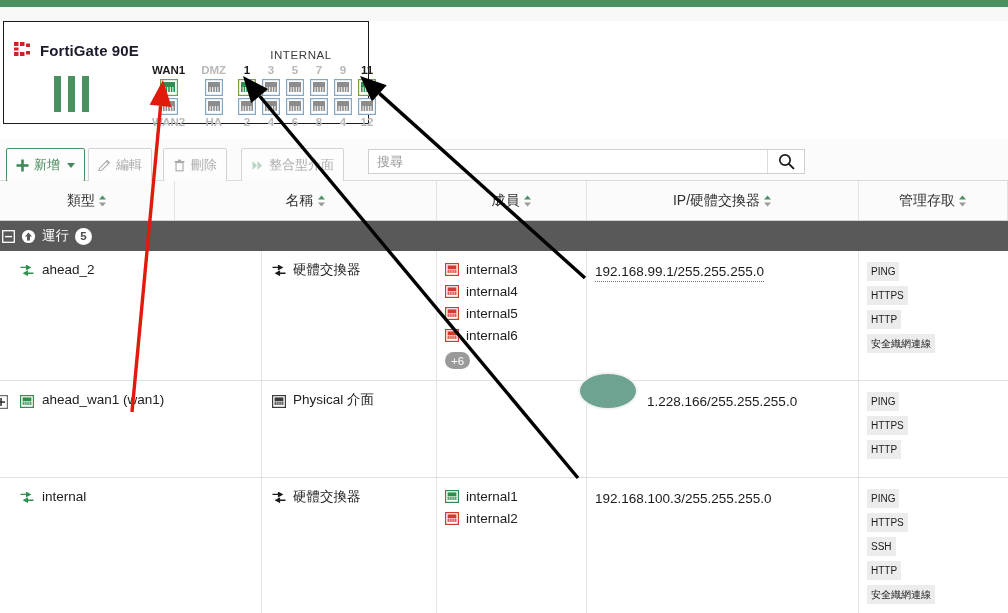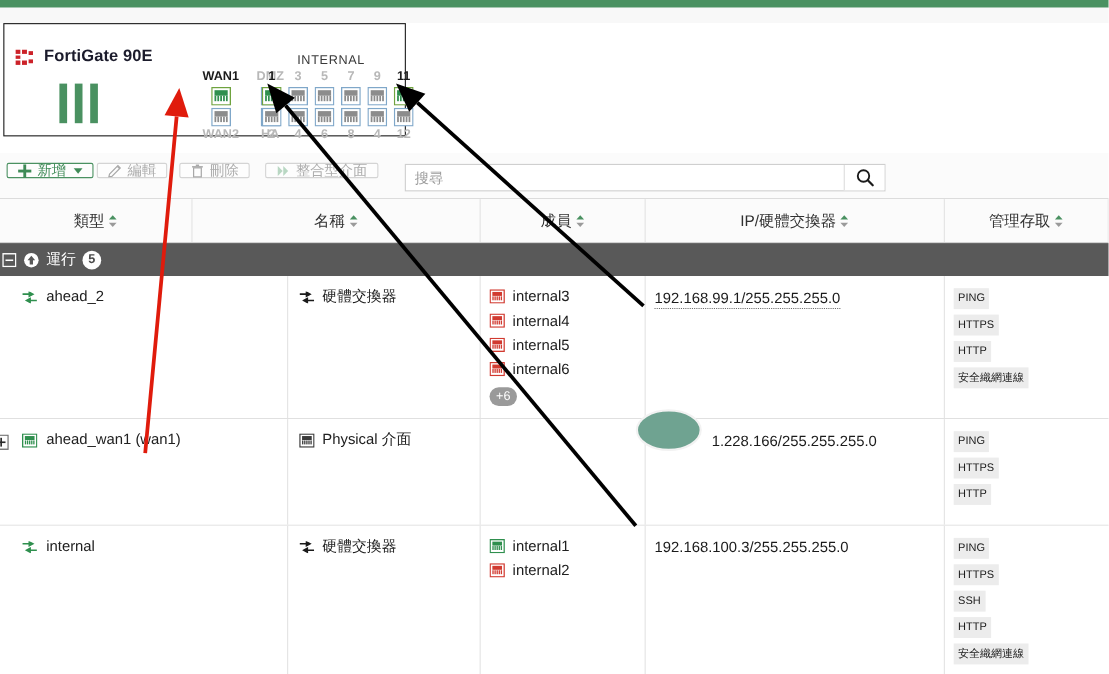--- a/index.html
+++ b/index.html
@@ -21,21 +21,21 @@
   }
 
   
   .device-panel {
     position: absolute; left: 3px; top: 21px;
     width: 366px; height: 103px;
     background: #ffffff;
     border: 1px solid #1a1a1a;
     box-sizing: border-box;
   }
-  .device-head { position:absolute; left:10px; top:20px; display:flex; align-items:flex-end; gap:8px;}
+  .device-head { position:absolute; left:10px; top:20px; display:flex; align-items:flex-start; gap:8px;}
   .forti-logo { width: 18px; height: 14px; display:block; }
   .device-name {
     font-size: 15px; font-weight: bold; color: #1b1b2b; letter-spacing:0.1px;
     white-space: nowrap;
   }
   .leds { position:absolute; left:50px; top:54px; display:flex; gap:7px; }
   .led { width:7px; height:36px; background:#4a9161; }
 
   .internal-label {
     position:absolute; left:264px; top:27px; width:66px; text-align:center;
@@ -50,21 +50,21 @@
   }
   .port-lbl.dim { color:#b8b8b8; font-weight:bold; }
   .port-icon { width:18px; height:17px; display:block; margin:1px 0; }
 
   
   .toolbar {
     position:absolute; left:0; top:139px; width:1008px; height:41px;
     background:#fbfbfb; border-bottom:1px solid #dcdcdc;
   }
   .btn {
-    position:absolute; top:9px; height:14px; box-sizing:border-box;
+    position:absolute; top:9px; height:34px; box-sizing:border-box;
     display:flex; align-items:center; gap:5px; padding:0 9px;
     border:1px solid #d4d4d4; background:#fdfdfd; border-radius:2px;
     font-size:13px; color:#adadad; white-space:nowrap;
   }
   .btn.primary { border-color:#4a9161; color:#3f8b57; }
   .btn .ic { width:13px; height:13px; display:block; }
   .caret {
     width:0;height:0;border-left:4px solid transparent;border-right:4px solid transparent;
     border-top:5px solid #3f8b57; margin-left:2px;
   }
@@ -173,21 +173,21 @@
     </div>
 
     <div class="leds">
       <span class="led"></span>
       <span class="led"></span>
       <span class="led"></span>
     </div>
 
     <div class="internal-label">INTERNAL</div>
 
-    <div class="port-group" id="wan-ports" style="left:148px; top:42px; display:flex; gap:16px;margin-left:32px;">
+    <div class="port-group" id="wan-ports" style="left:148px; top:42px; display:flex; gap:16px;">
     <div class="port-col">
       <span class="port-lbl ">WAN1</span>
       <span>
             <svg class="port-icon" style="width:18px;height:17px" viewBox="0 0 18 17">
     <rect x="0.6" y="0.6" width="16.8" height="15.8" fill="#ffffff" stroke="#6fa33f" stroke-width="1.2"></rect>
     <rect x="3" y="3" width="12" height="5" fill="#2f8f4e"></rect>
     <rect x="3" y="8" width="1.6" height="5" fill="#2f8f4e"></rect>
     <rect x="5.6" y="8" width="1.6" height="5" fill="#2f8f4e"></rect>
     <rect x="8.2" y="8" width="1.6" height="5" fill="#2f8f4e"></rect>
     <rect x="10.8" y="8" width="1.6" height="5" fill="#2f8f4e"></rect>

